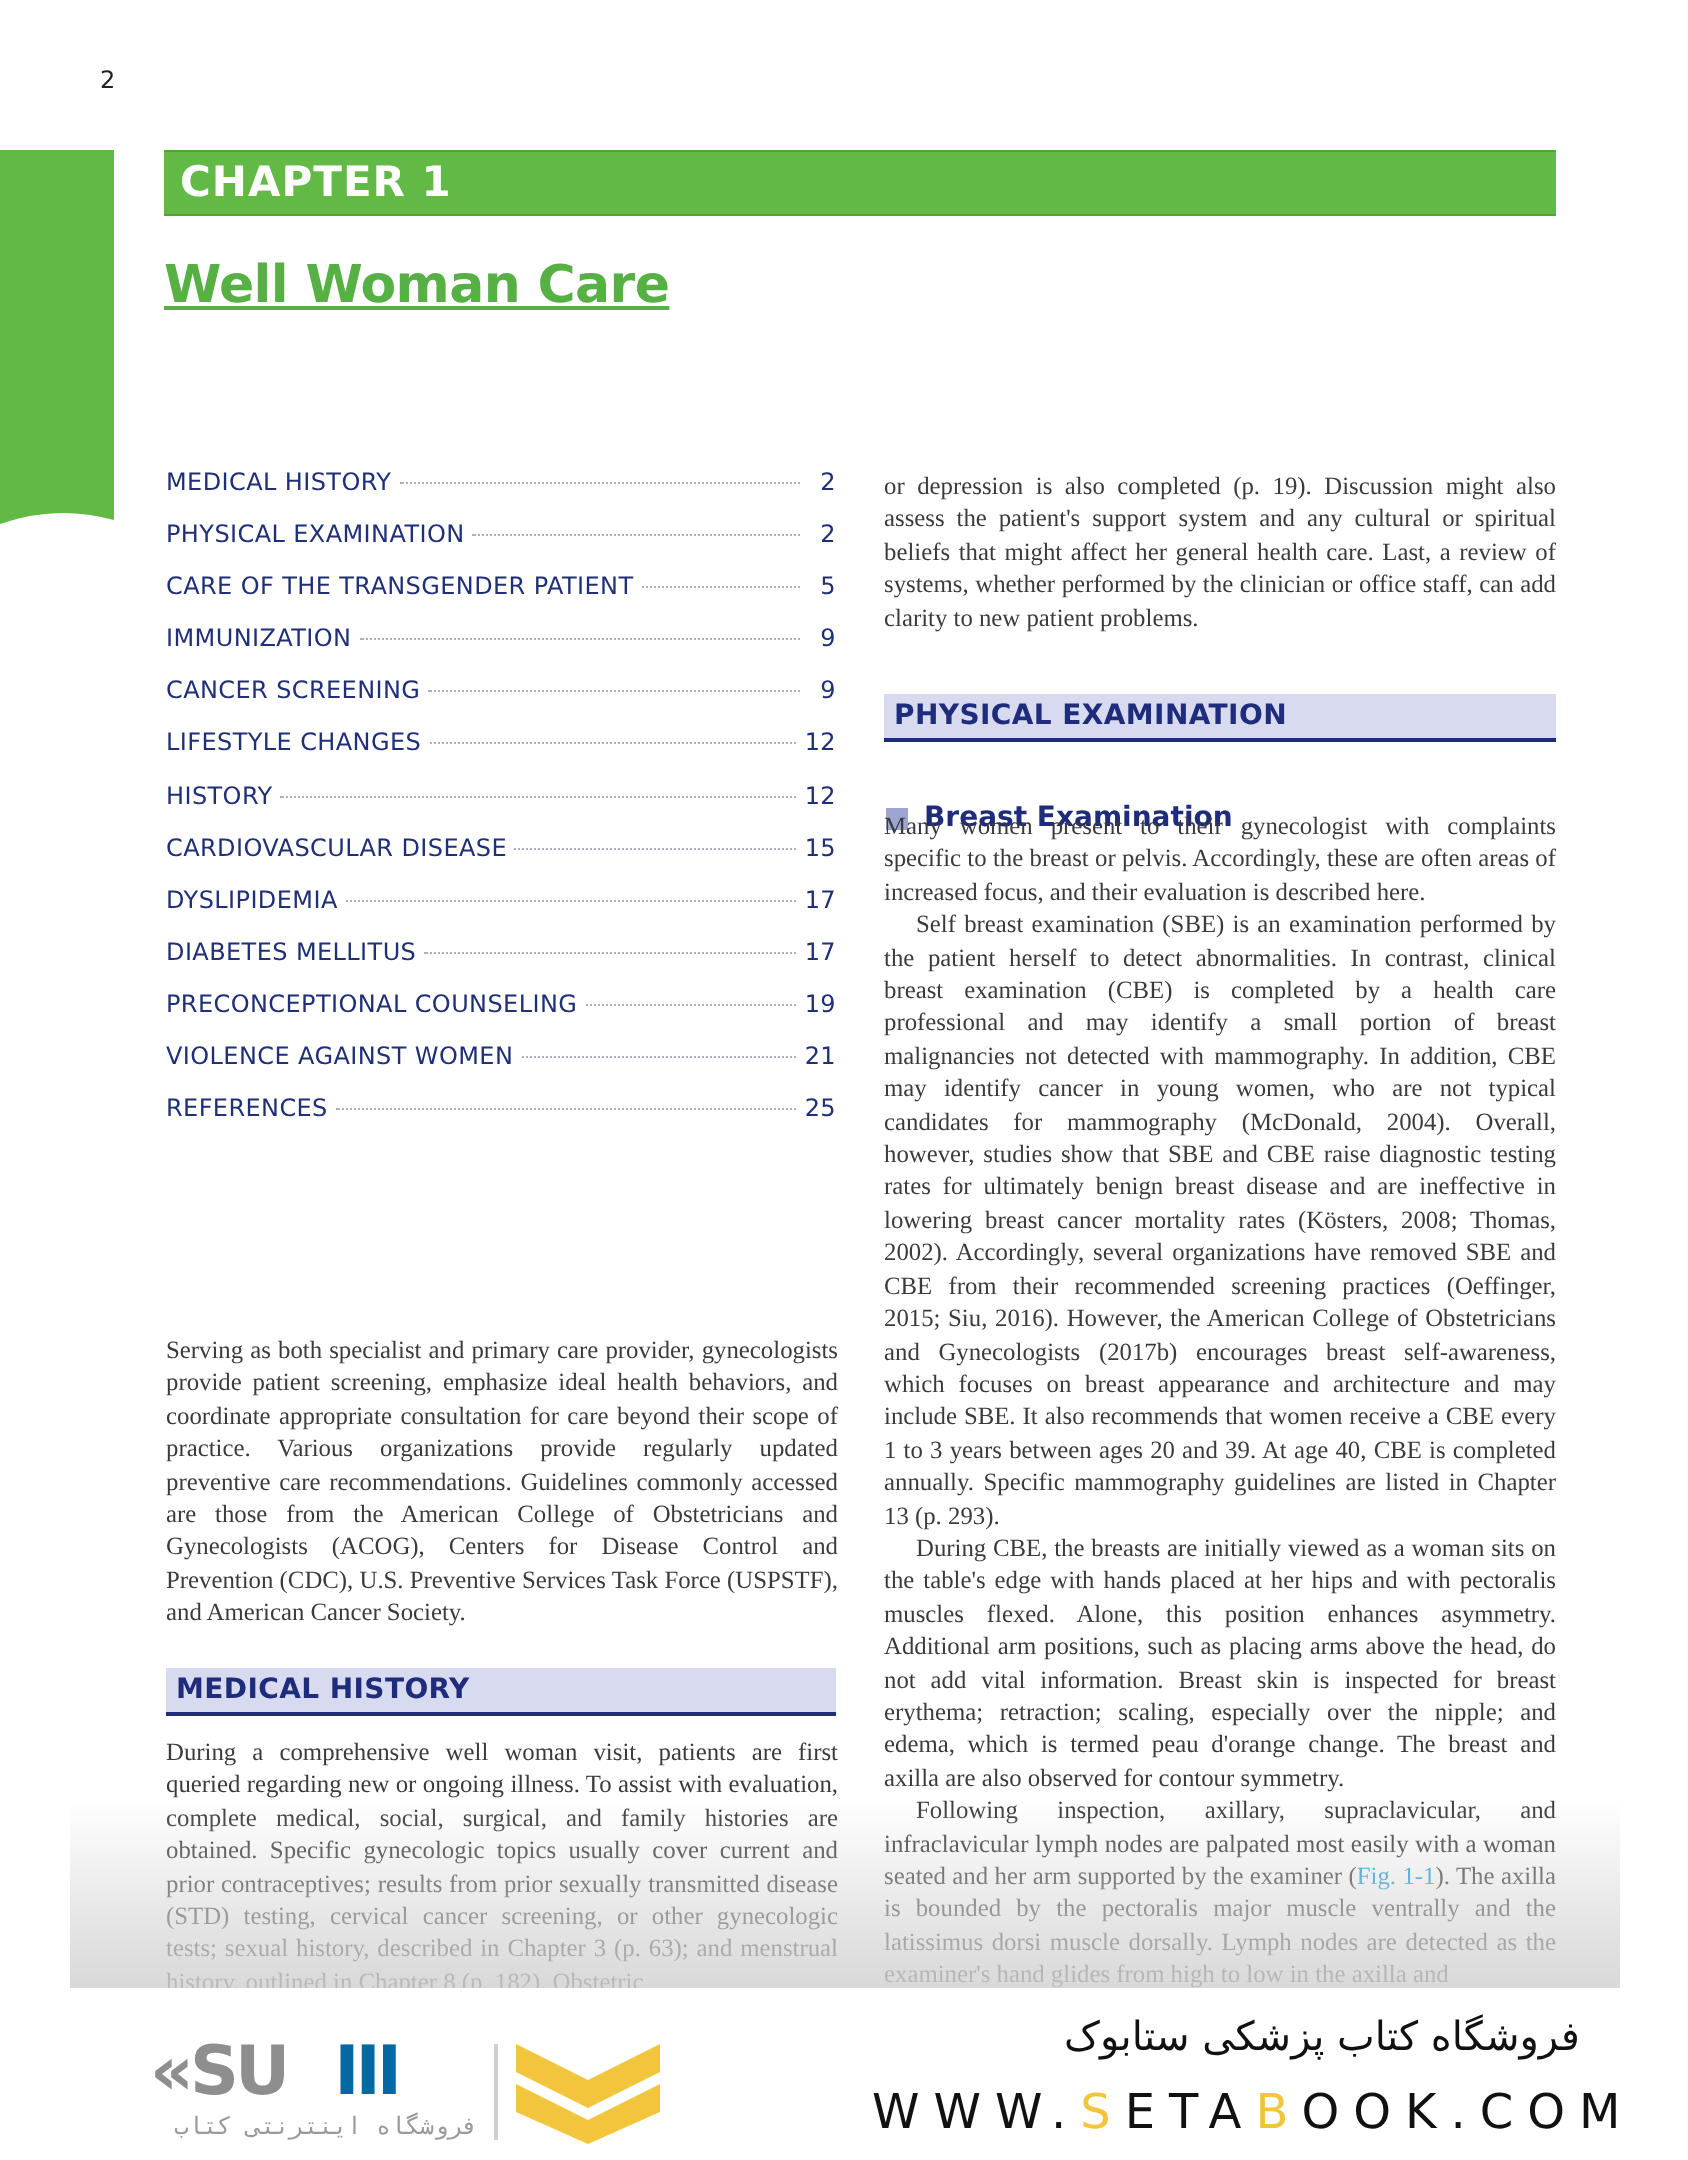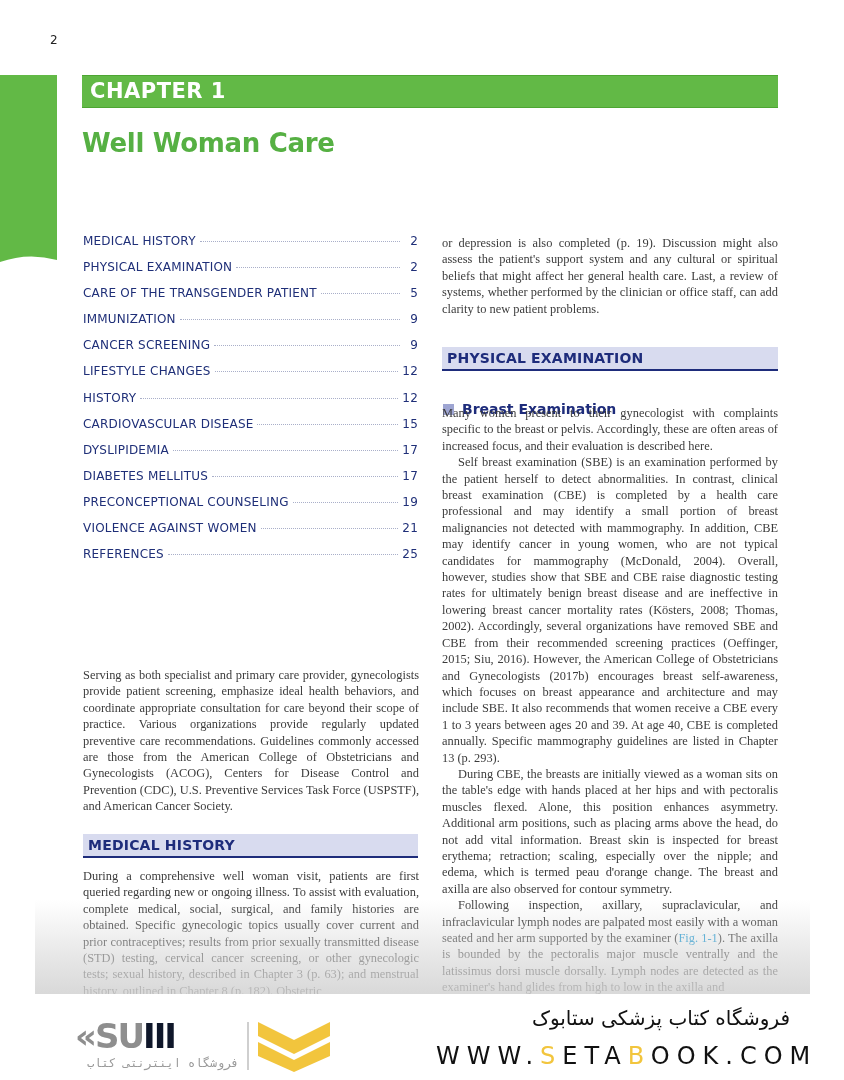--- a/index.html
+++ b/index.html
@@ -10,21 +10,21 @@
 
   .side-tab { position: absolute; left: 0; top: 75px; width: 57px; height: 196px; background: #62b946; }
   .side-tab svg { position: absolute; left: 0; bottom: -1px; width: 57px; height: 18px; }
 
   .chapter-bar { position: absolute; left: 82px; top: 75px; width: 696px; height: 33px; background: #62b946;
     border-top: 1px solid #4da532; border-bottom: 1px solid #4da532; }
   .chapter-label { position: absolute; left: 8px; top: 3px; font-family: "DejaVu Sans", sans-serif; font-weight: bold;
     font-size: 21px; color: #ffffff; letter-spacing: 0.5px; }
 
   .chapter-title { position: absolute; left: 82px; top: 128px; font-family: "DejaVu Sans", sans-serif; font-weight: bold;
-    font-size: 26px; color: #56b043; letter-spacing: -0.3px; }
+    font-size: 26px; color: #56b043; letter-spacing: -0.3px; text-decoration: underline; }
 
   .toc { position: absolute; left: 83px; top: 234px; width: 335px; }
   .toc-row { display: flex; align-items: baseline; height: 26.1px; font-family: "DejaVu Sans", sans-serif; font-size: 12px;
     color: #1f2f78; letter-spacing: 0.2px; }
   .toc-title { white-space: nowrap; }
   .toc-dots { flex: 1; border-bottom: 1.5px dotted #a9afc9; margin: 0 4px; transform: translateY(-3px); }
   .toc-page { white-space: nowrap; min-width: 14px; text-align: right; }
 
   .col { position: absolute; width: 336px; font-size: 12.4px; line-height: 16.4px; text-align: justify; color: #3b3b3b; }
   .col-left { left: 83px; }
@@ -40,21 +40,21 @@
   .sq { width: 11px; height: 11px; background: #9ea5d2; margin-right: 8px; }
 
   .link { color: #1a9ad6; }
 
   .fade { position: absolute; left: 35px; top: 900px; width: 775px; height: 94px;
     background: linear-gradient(to bottom, rgba(220,220,220,0) 0%, rgba(215,215,215,0.6) 60%, rgba(210,210,210,0.85) 100%); }
   .footer { position: absolute; left: 0; top: 994px; width: 844px; height: 86px; background: #ffffff; }
 
   .logo { position: absolute; left: 75px; top: 1016px; width: 260px; height: 60px; }
   .logo-latin { position: absolute; left: 0; top: 0; font-family: "DejaVu Sans", sans-serif; font-weight: bold; font-size: 34px; color: #8e8e8e; letter-spacing: -2px; }
-  .logo-latin .yel { color: #0f172a; }
+  .logo-latin .yel { color: #0369a1; padding-left: 24px; }
   .logo-sub { position: absolute; left: 12px; top: 40px; font-family: Liberation Mono, monospace; font-size: 12px; color: #9a9a9a; direction: rtl; }
   .logo-divider { position: absolute; left: 247px; top: 1022px; width: 1.5px; height: 48px; background: #cfcfcf; }
   .logo-mark { position: absolute; left: 256px; top: 1020px; width: 76px; height: 52px; }
 
   .shop-fa { position: absolute; left: 520px; top: 1006px; width: 270px; text-align: right; direction: rtl;
     font-family: "DejaVu Sans", sans-serif; font-size: 20px; color: #111; }
   .shop-url { position: absolute; left: 436px; top: 1042px; font-family: "DejaVu Sans", sans-serif; font-size: 24px; color: #111; letter-spacing: 7px; }
   .shop-url .yel { color: #f2c53d; }
 </style>
 </head>

